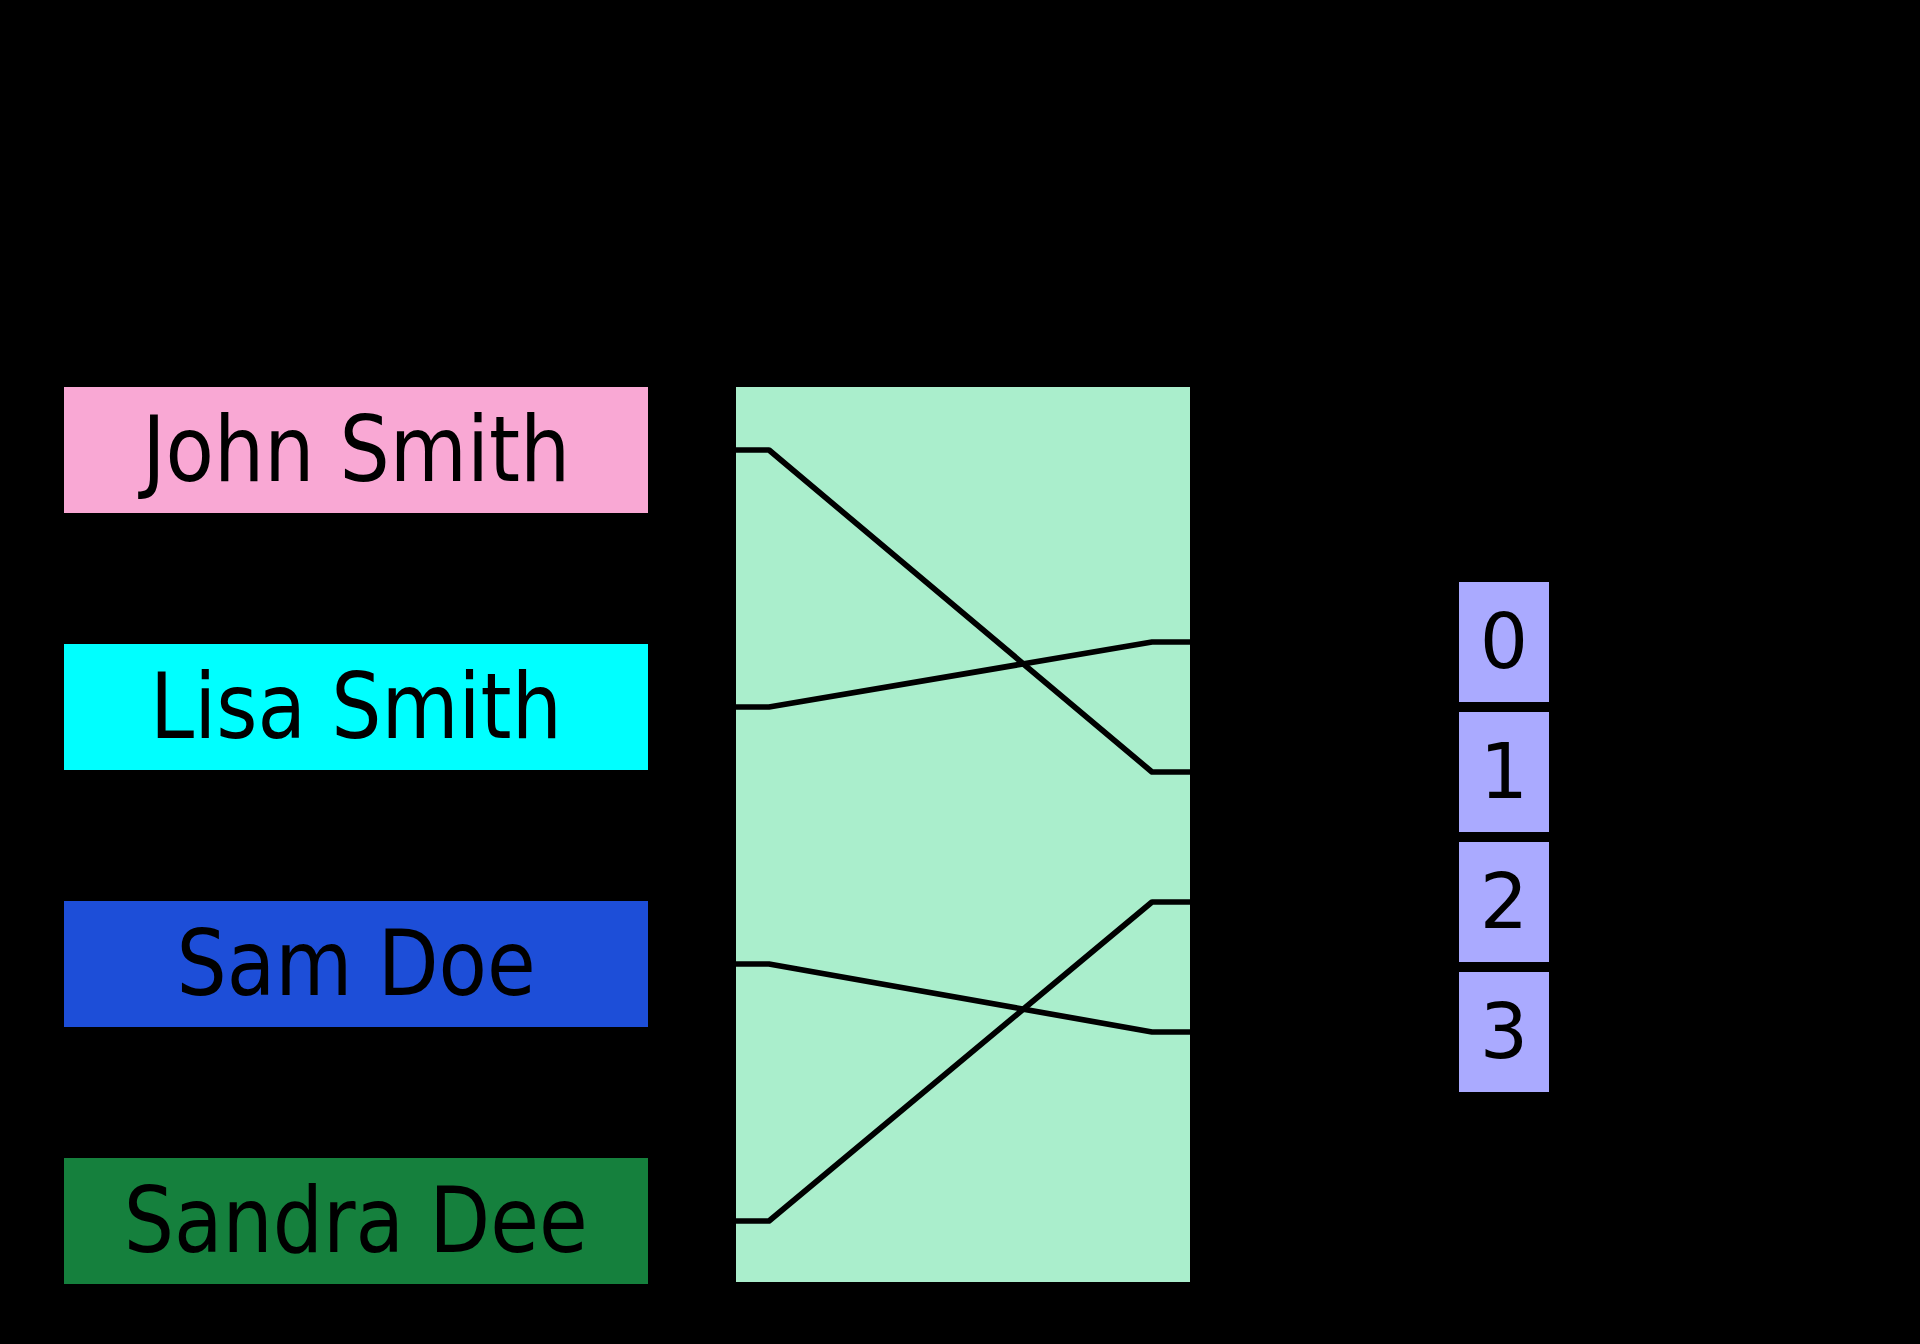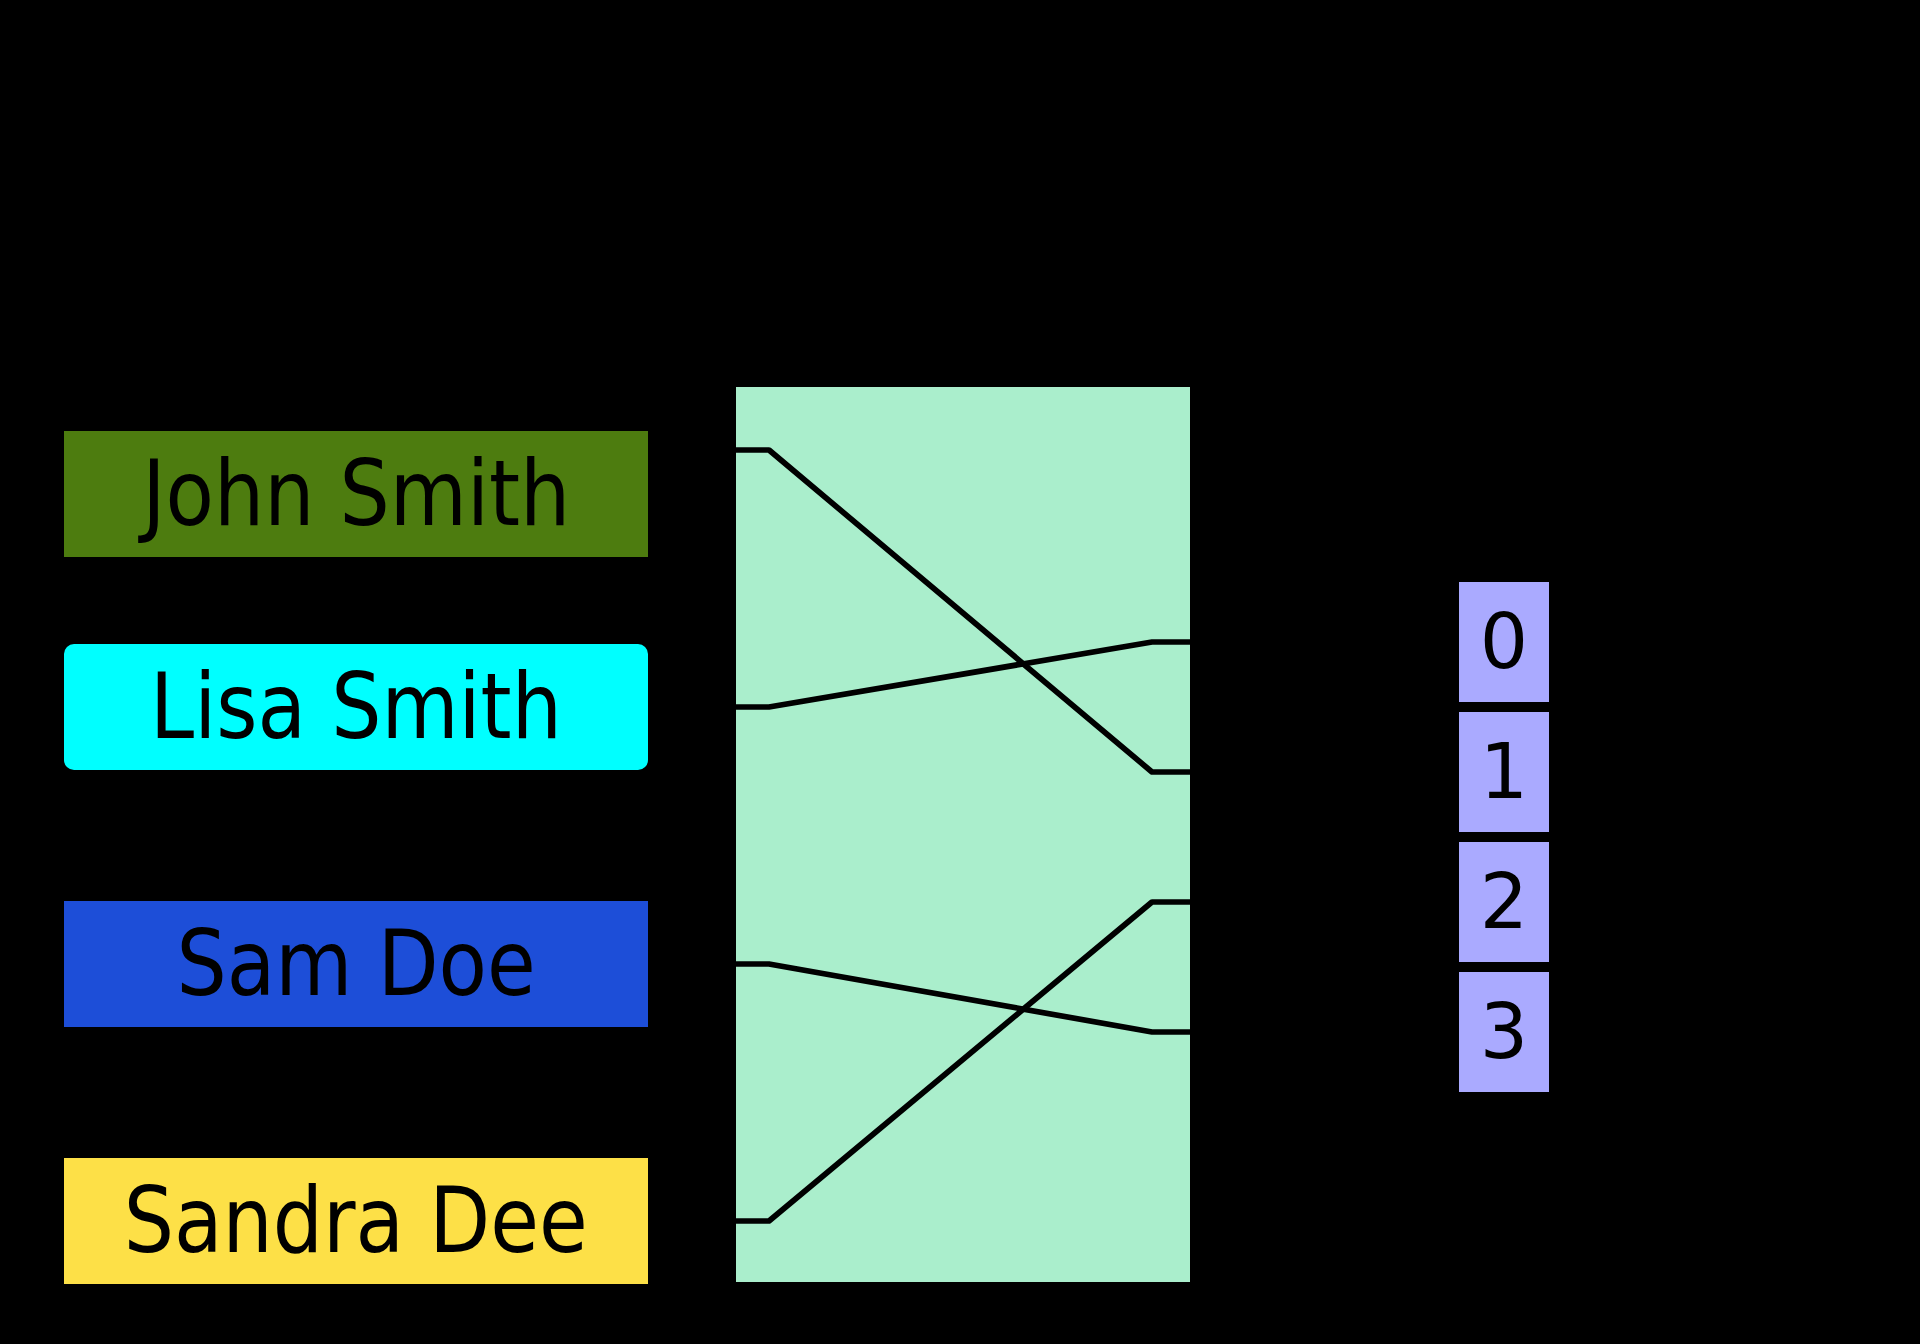--- a/index.html
+++ b/index.html
@@ -13,21 +13,21 @@
     width: 1920px; height: 1344px;
     font-family: "DejaVu Sans", "Liberation Sans", sans-serif;
   }
   
   .key {
     position: absolute;
     left: 64px; width: 584px; height: 126px;
     display: flex; align-items: center; justify-content: center;
   }
   .key-1 { top: 387px; }
-  .key-2 { top: 644px; border-radius: 10px; }
+  .key-2 { top: 644px; }
   .key-3 { top: 901px; }
   .key-4 { top: 1158px; }
   .key .key-text {
     font-size: 90px; line-height: 1; color: #000;
     display: inline-block; white-space: nowrap;
     transform: scaleX(0.88);
   }
   
   .hashbox {
     position: absolute;
@@ -52,30 +52,30 @@
   .cell-4 { top: 972px; }
   .cell .cell-text {
     font-size: 76px; line-height: 1; color: #000;
   }
 </style>
 </head>
 <body style="background: rgb(0, 0, 0);">
 
 <div class="canvas">
 
-  <div class="key key-1" style="background: #4d7c0f; margin-top: 44px;">
+  <div class="key key-1" style="background: #f9a8d4;">
     <span class="key-text">John Smith</span>
   </div>
   <div class="key key-2" style="background: rgb(0, 255, 255);">
     <span class="key-text">Lisa Smith</span>
   </div>
   <div class="key key-3" style="background: #1d4ed8;">
     <span class="key-text">Sam Doe</span>
   </div>
-  <div class="key key-4" style="background: #fde047;">
+  <div class="key key-4" style="background: #15803d;">
     <span class="key-text">Sandra Dee</span>
   </div>
 
   <div class="hashbox" style="background: rgb(170, 238, 204);"></div>
 
   <svg class="lines" viewBox="0 0 1920 1344" width="1920" height="1344" xmlns="http://www.w3.org/2000/svg">
       <polyline points="736,450 769,450 1152,772 1190,772" fill="none" stroke="#000000" stroke-width="5.7" stroke-linejoin="round"></polyline>
       <polyline points="736,707 769,707 1152,642 1190,642" fill="none" stroke="#000000" stroke-width="5.7" stroke-linejoin="round"></polyline>
       <polyline points="736,964 769,964 1152,1032 1190,1032" fill="none" stroke="#000000" stroke-width="5.7" stroke-linejoin="round"></polyline>
       <polyline points="736,1221 769,1221 1152,902 1190,902" fill="none" stroke="#000000" stroke-width="5.7" stroke-linejoin="round"></polyline>

